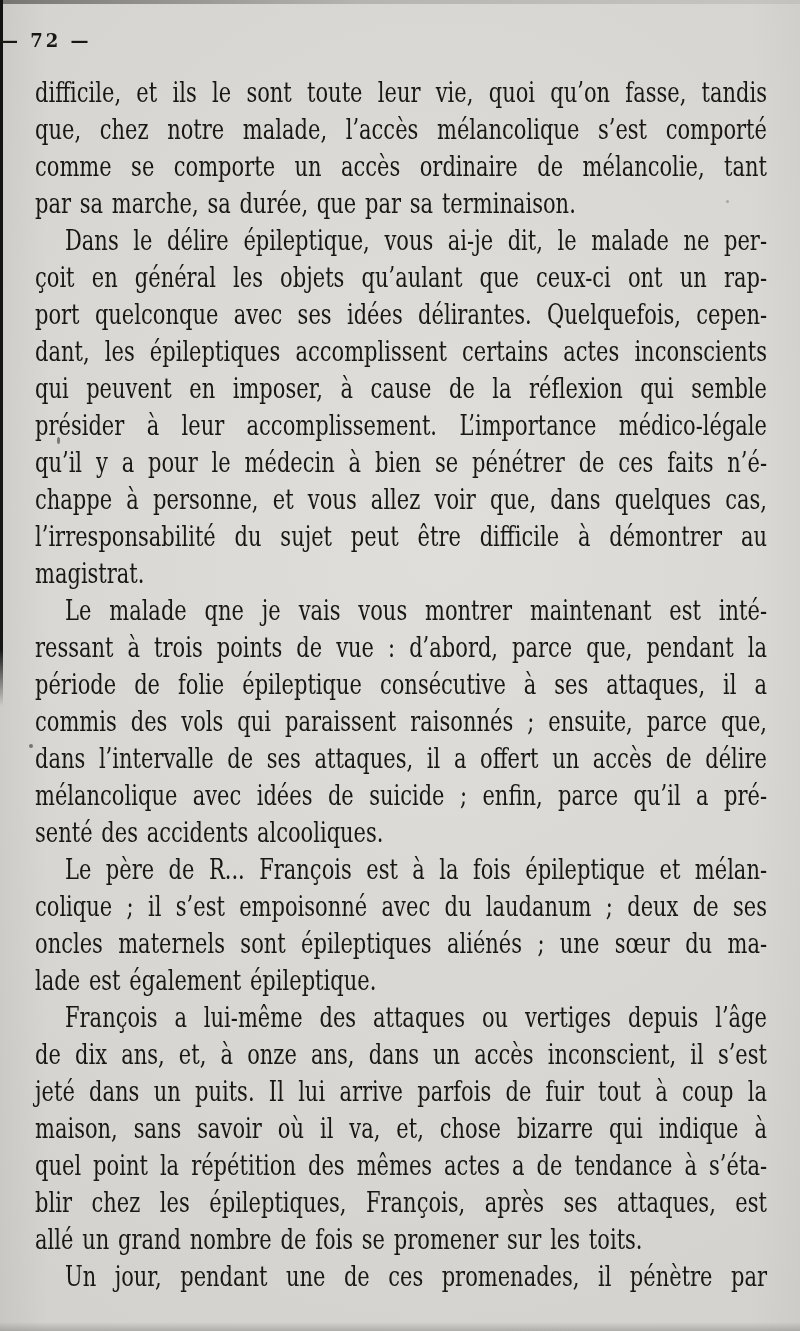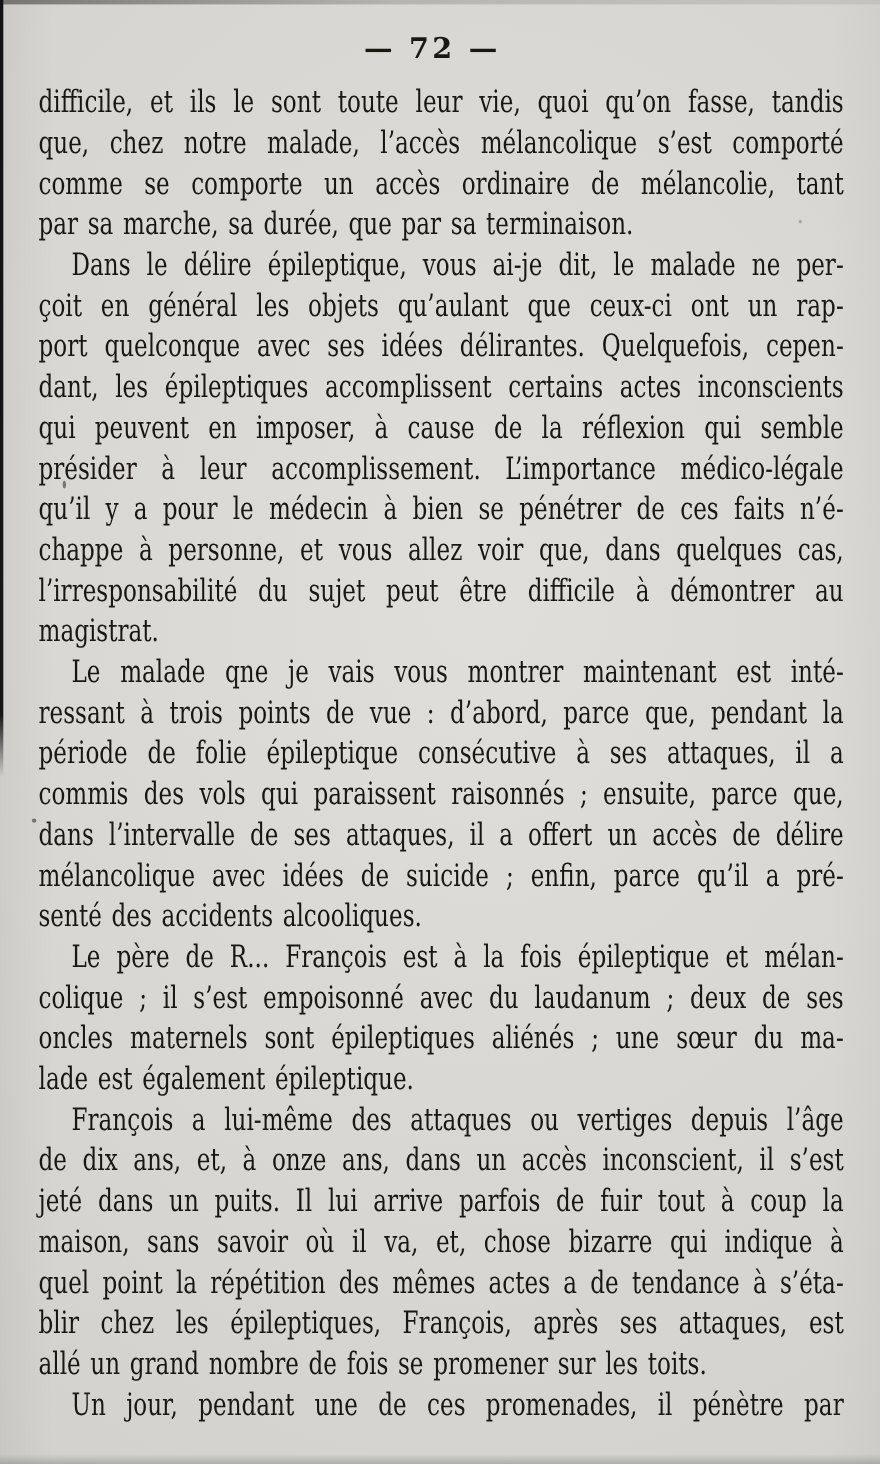--- a/index.html
+++ b/index.html
@@ -47,22 +47,22 @@
     border-radius: 50%;
   }
   .speck.s1 { left: 57px;  top: 437px; width: 3px; height: 7px; }
   .speck.s2 { left: 29px;  top: 744px; width: 4px; height: 4px; }
   .speck.s3 { left: 726px; top: 200px; width: 3px; height: 3px; opacity: .5; }
 
   .page-header {
     position: absolute;
     left: 0; top: 30px;
     width: 786px;
-    text-align: center;
-    font-size: 26px;
+    text-align: left;
+    font-size: 18px;
     font-weight: bold;
     letter-spacing: 3px;
     color: #1a1713;
   }
 
   .text-block {
     position: absolute;
     left: 35px;
     top: 74px;
     width: 976px;

